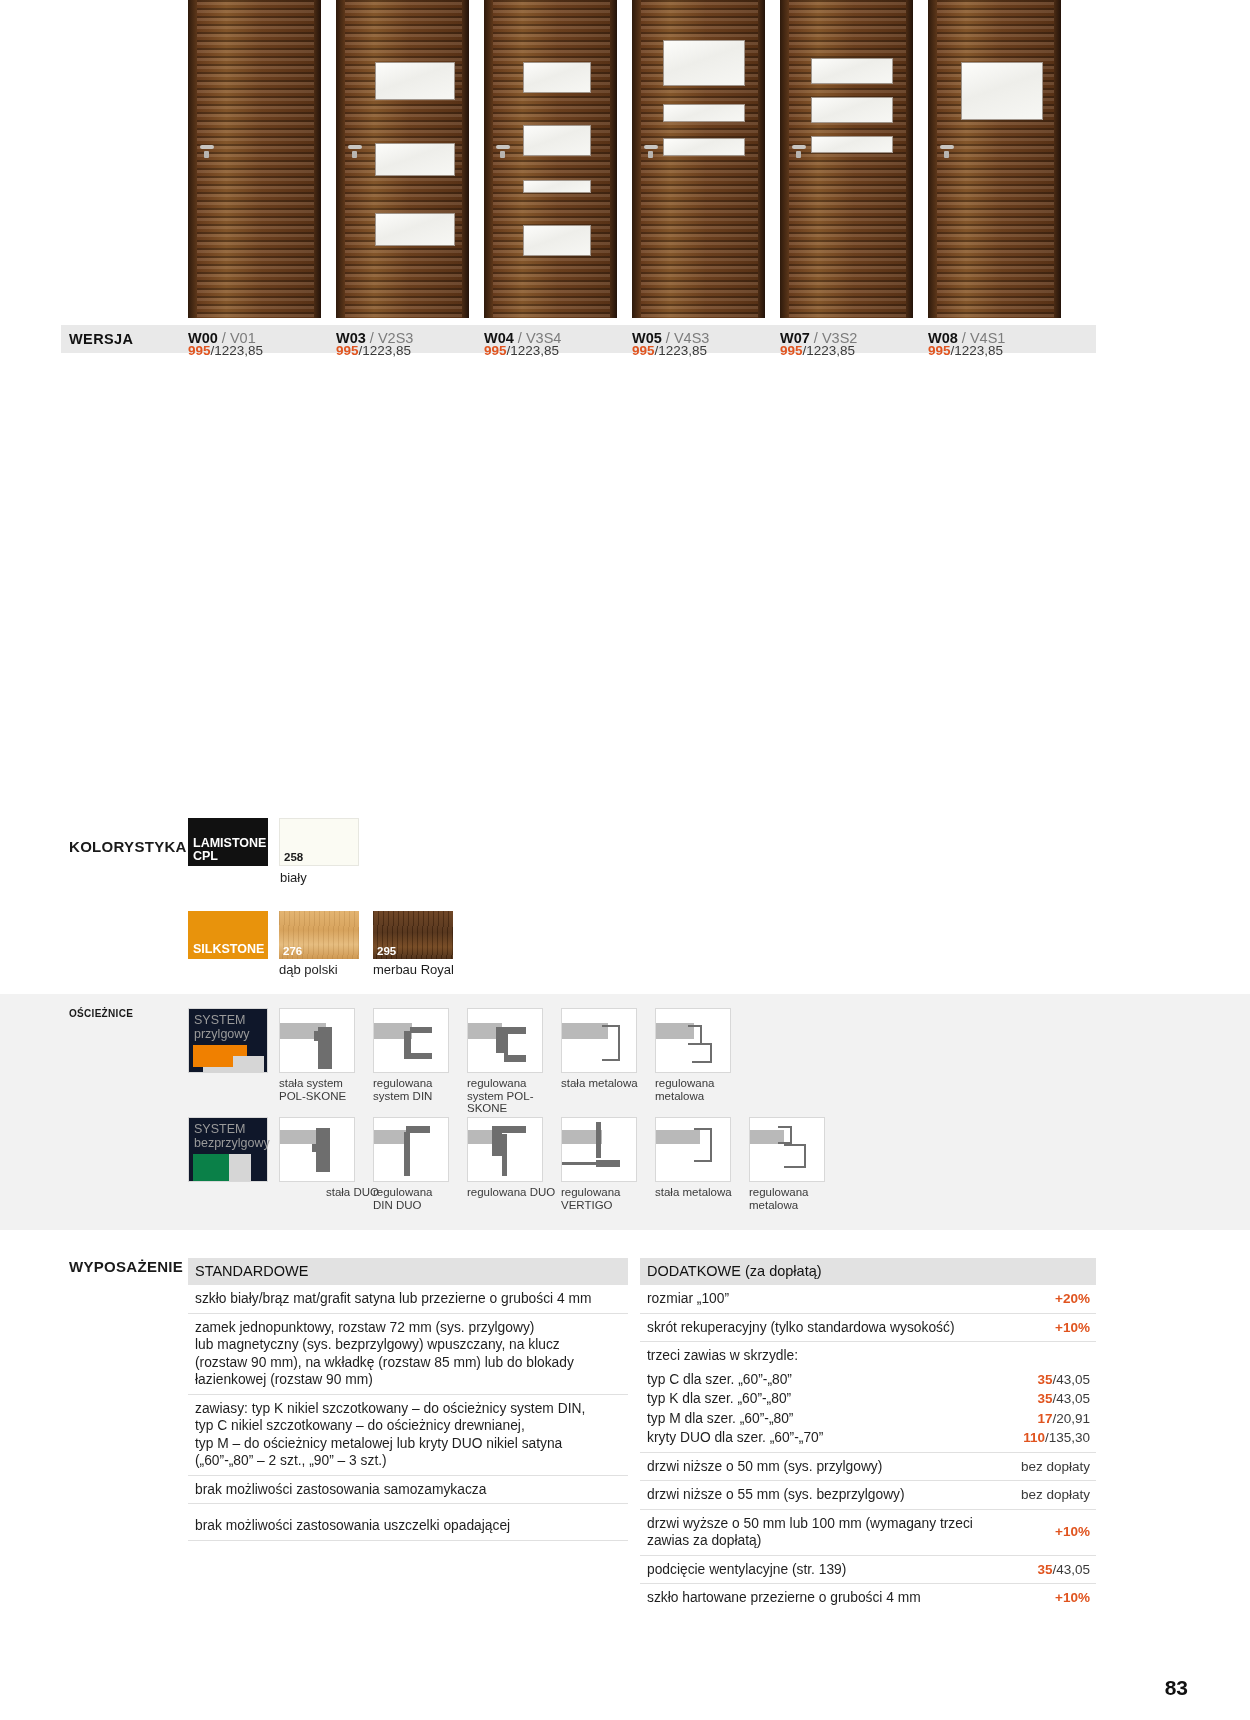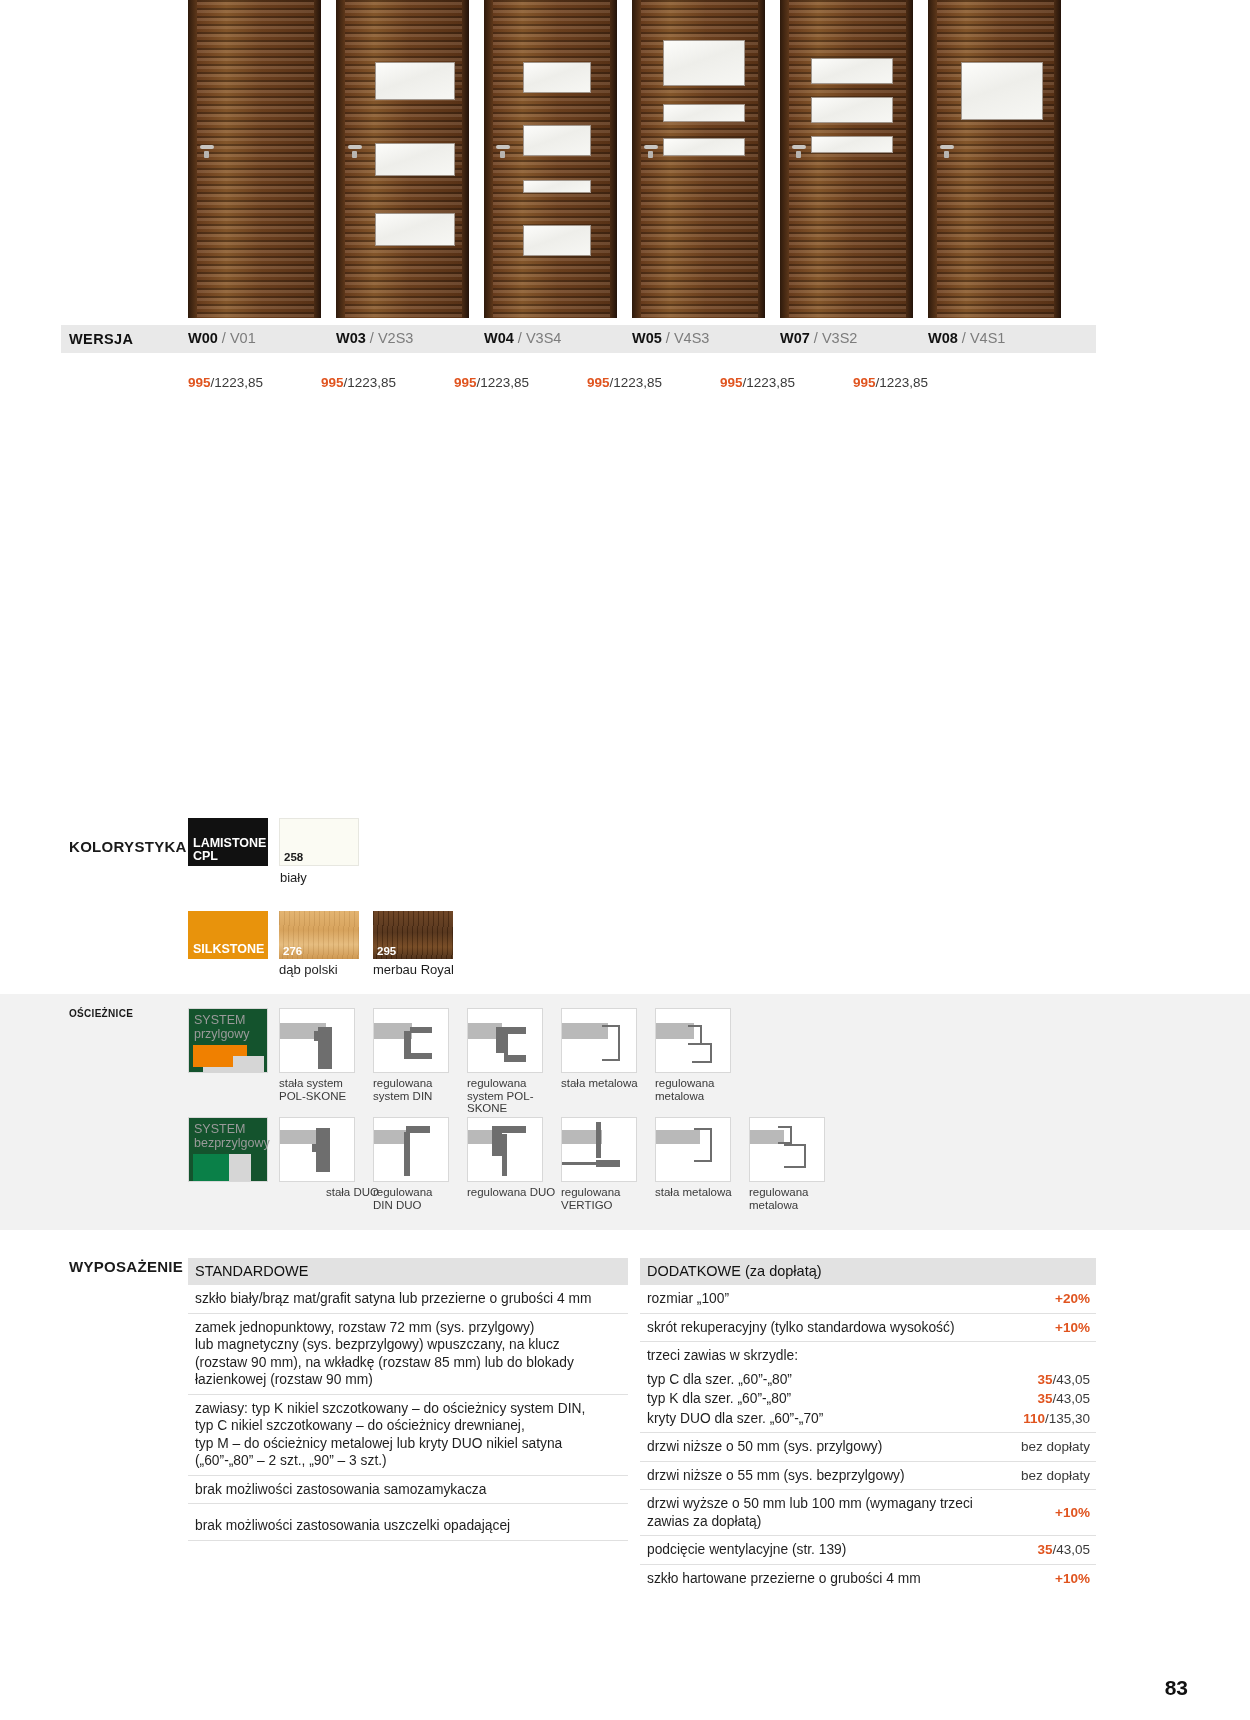--- a/index.html
+++ b/index.html
@@ -66,22 +66,22 @@
   }
   .wersja-cells {
     position:absolute; left:188px; top:330px; width:908px;
     display:flex; gap:15px;
   }
   .wersja-cell { width:133px; font-size:14.5px; white-space:nowrap; }
   .wersja-cell .code { font-weight:bold; color:#111; }
   .wersja-cell .alt  { color:#7c7c7c; }
 
   .price-cells {
-    position:absolute; left:188px; top:375px; width:908px;
-    display:flex; 
+    position:absolute; left:188px; top:343px; width:908px;
+    display:flex; gap:15px;
   }
   .price-cell { width:133px; font-size:13.5px; white-space:nowrap; color:#3a3a3a; }
   .price-cell .p1 { font-weight:bold; color:#e0541f; }
   .price-cell .p2 { color:#3a3a3a; }
 
   
   .kolor-label {
     position:absolute; left:69px; top:814px;
     font-weight:bold; font-size:15px; letter-spacing:.3px;margin-top:24px;
   }
@@ -117,21 +117,21 @@
   
   .frames-band {
     position:absolute; left:0; top:994px; width:1250px; height:236px;
     background:#f2f2f2;
   }
   .frames-label {
     position:absolute; left:69px; top:1008px;
     font-weight:bold; font-size:10px; letter-spacing:.3px;
   }
   .sys-tile {
-    position:absolute; width:80px; height:65px; background:#14532d; border:1px solid #d8d8d8;
+    position:absolute; width:80px; height:65px; background:#0f172a; border:1px solid #d8d8d8;
     font-size:12.5px; color:#9a9a9a; line-height:13.5px; padding:5px 0 4px 5px;
   }
   .sys-przylgowy { left:188px; top:1008px; }
   .sys-bezprzylgowy { left:188px; top:1117px; }
   .sys-tile .sq { position:absolute; }
 
   .fr-cell { position:absolute; width:100px; }
   .fr-box {
     width:76px; height:65px; background:#fff; border:1px solid #d8d8d8;
     position:relative; overflow:hidden;
@@ -510,20 +510,24 @@
     <span class="txt">trzeci zawias w skrzydle:</span>
   </div>
   <div class="row tight nb" style="padding-top:6px;">
     <span class="txt">typ C dla szer. „60”-„80”</span>
     <span class="val"><b>35</b><span>/43,05</span></span>
   </div>
   <div class="row tight nb">
     <span class="txt">typ K dla szer. „60”-„80”</span>
     <span class="val"><b>35</b><span>/43,05</span></span>
   </div>
+  <div class="row tight nb">
+    <span class="txt">typ M dla szer. „60”-„80”</span>
+    <span class="val"><b>17</b><span>/20,91</span></span>
+  </div>
   <div class="row tight" style="padding-bottom:5px;">
     <span class="txt">kryty DUO dla szer. „60”-„70”</span>
     <span class="val"><b>110</b><span>/135,30</span></span>
   </div>
   <div class="row">
     <span class="txt">drzwi niższe o 50 mm (sys. przylgowy)</span>
     <span class="val">bez dopłaty</span>
   </div>
   <div class="row">
     <span class="txt">drzwi niższe o 55 mm (sys. bezprzylgowy)</span>

